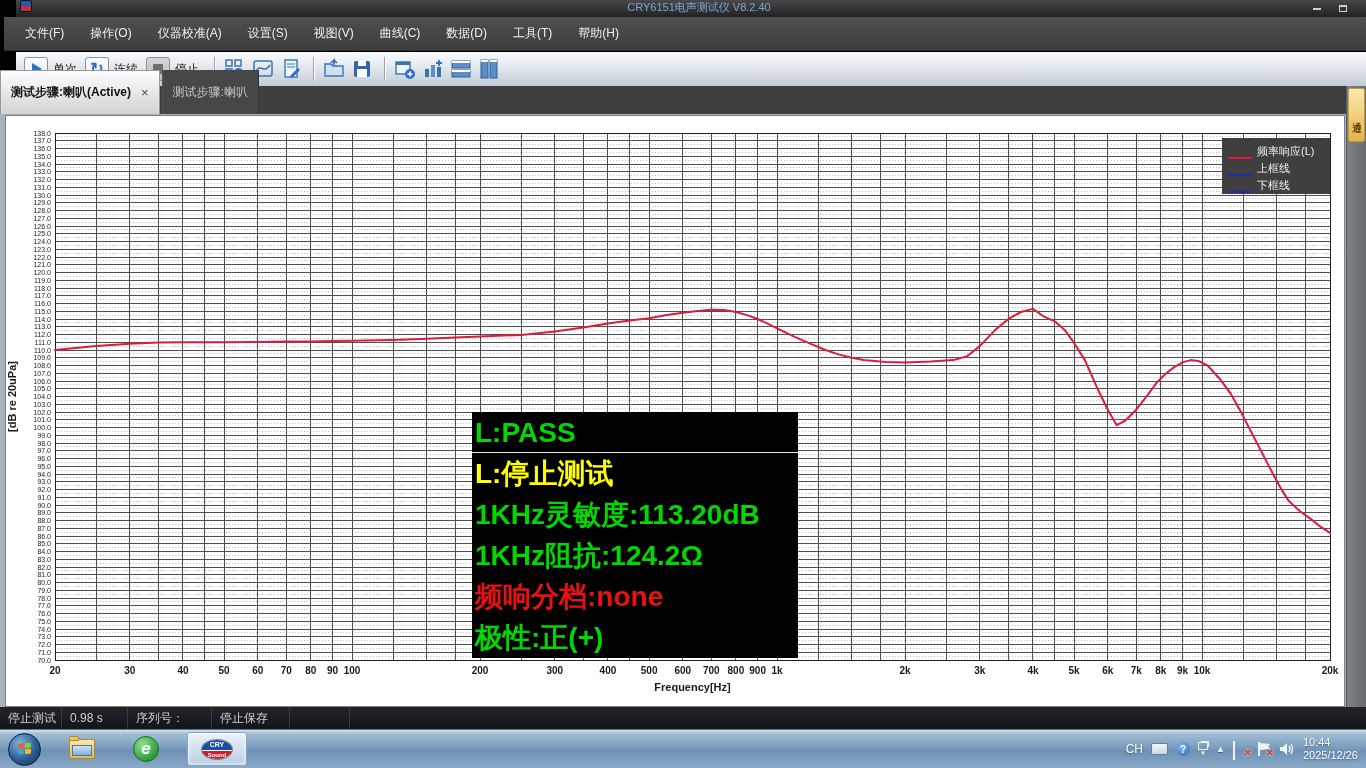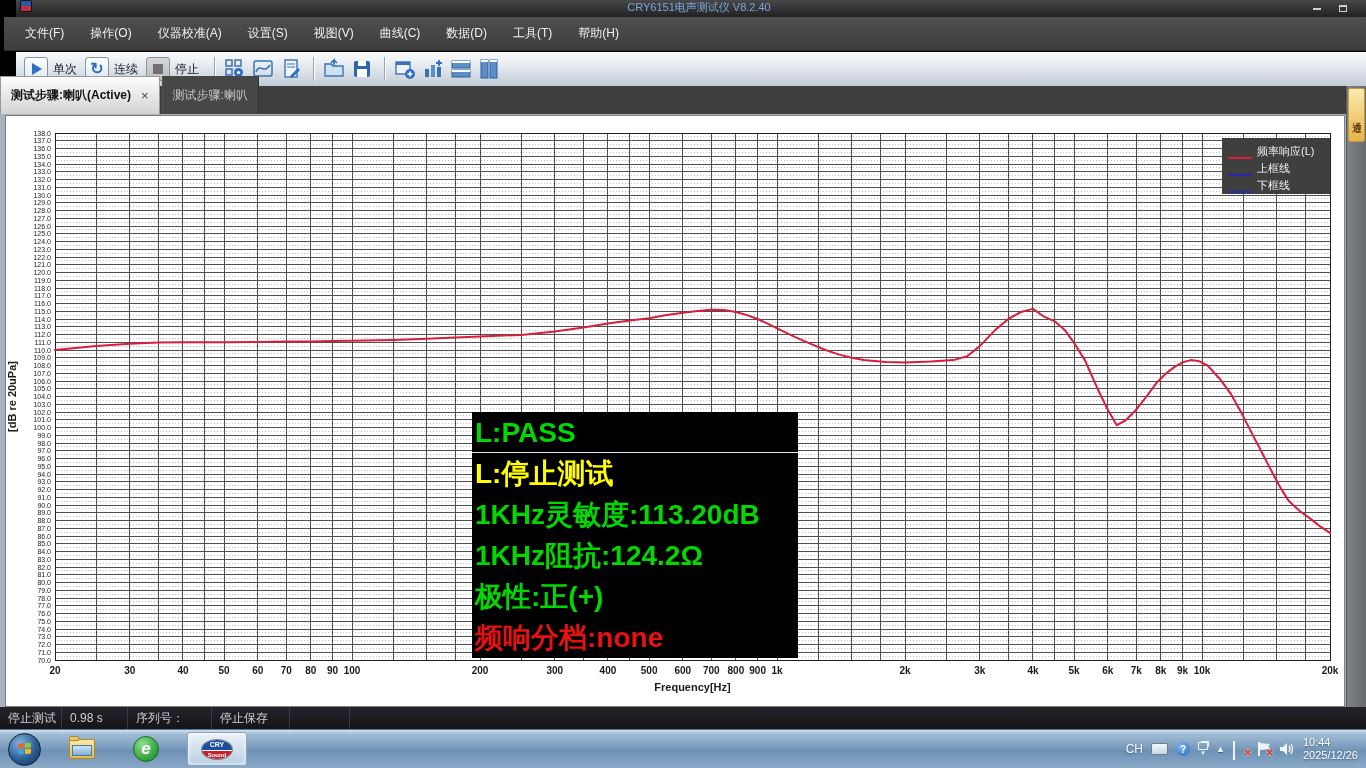--- a/index.html
+++ b/index.html
@@ -39,21 +39,21 @@
   .play-tri { width:0; height:0; border-left:10px solid #2e6fc4; border-top:6px solid transparent;
     border-bottom:6px solid transparent; margin-left:2px; }
   .loop-glyph { color:#2e6fc4; font-size:16px; font-weight:bold; line-height:16px; }
   .stop-sq { width:10px; height:10px; background:#6f6f6f; }
   .tb-ico { width:26px; height:26px; display:flex; align-items:center; justify-content:center;
     margin-right:2px; }
 
   
   #tabbar { position:absolute; left:0; top:86px; width:1346px; height:28px; background:#3e3e3e;
     display:flex; align-items:flex-end; }
-  .tab { height:38px; display:flex; align-items:center; padding:0 10px; font-size:12px; }
+  .tab { height:44px; display:flex; align-items:center; padding:0 10px; font-size:12px; }
   .tab.active { background:linear-gradient(#fdfdfd,#d3d3d3); color:#111; font-weight:bold;
     border:1px solid #9a9a9a; border-bottom:none; }
   .tab.inactive { background:#474747; color:#c9c9c9; border-right:1px solid #333;
     border-left:1px solid #555; margin-left:2px; }
   .tab-close { margin-left:10px; color:#444; font-size:13px; font-weight:normal; }
 
   
   #workspace { position:absolute; left:0; top:114px; width:1366px; height:593px; background:#a9b2bd; }
   #chart-panel { position:absolute; left:5px; top:1px; width:1340px; height:592px;
     background:#fff; border:1px solid #7e7e7e; }
@@ -580,22 +580,22 @@
         <div class="lg-row">
           <span class="lg-line" style="background: rgb(40, 40, 180);"></span>
           <span class="lg-label">下框线</span>
         </div>
       </div>
       <div id="result-panel">
         <div class="rline" style="color: rgb(0, 216, 0);">L:PASS</div>
         <div class="rline" style="color: rgb(255, 255, 0);">L:停止测试</div>
         <div class="rline" style="color: rgb(0, 216, 0);">1KHz灵敏度:113.20dB</div>
         <div class="rline" style="color: rgb(0, 216, 0);">1KHz阻抗:124.2Ω</div>
+        <div class="rline" style="color: rgb(232, 16, 16);">频响分档:none</div>
         <div class="rline" style="color: rgb(0, 216, 0);">极性:正(+)</div>
-        <div class="rline" style="color: rgb(232, 16, 16);">频响分档:none</div>
       </div>
     </div>
   </div>
 
   <div id="right-dock">
     <div id="dock-tab">
       <span>通道</span>
     </div>
   </div>
 

